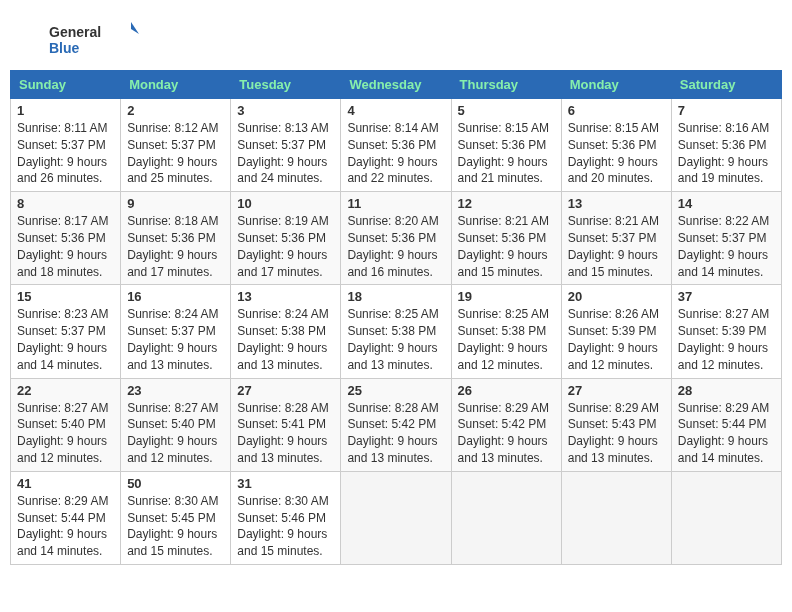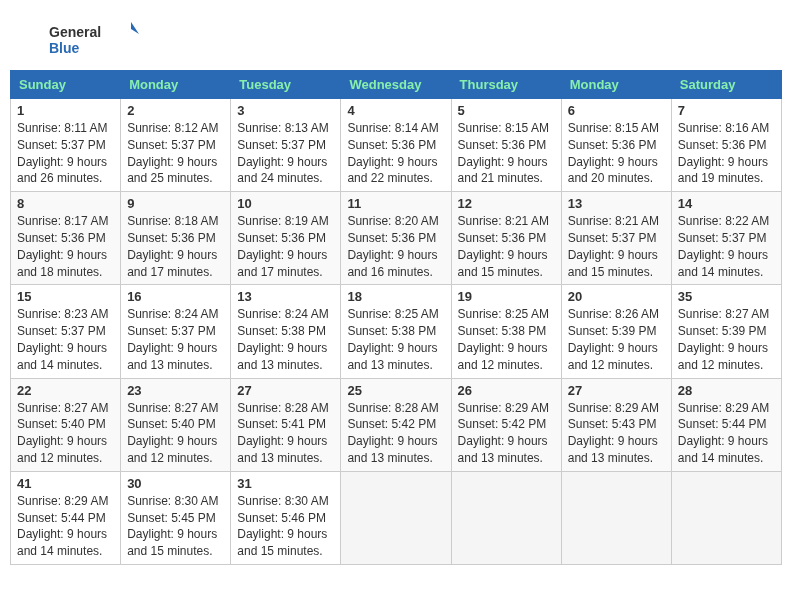--- a/index.html
+++ b/index.html
@@ -225,21 +225,21 @@
           Sunrise: 8:25 AM<br>Sunset: 5:38 PM<br>Daylight: 9 hours and 12 minutes.
         </div>
       </td>
         <td>
         <span class="day-num">20</span>
         <div class="day-info">
           Sunrise: 8:26 AM<br>Sunset: 5:39 PM<br>Daylight: 9 hours and 12 minutes.
         </div>
       </td>
         <td>
-        <span class="day-num">35</span>
+        <span class="day-num">37</span>
         <div class="day-info">
           Sunrise: 8:27 AM<br>Sunset: 5:39 PM<br>Daylight: 9 hours and 12 minutes.
         </div>
       </td>
       </tr>
       <tr>
         <td>
         <span class="day-num">22</span>
         <div class="day-info">
           Sunrise: 8:27 AM<br>Sunset: 5:40 PM<br>Daylight: 9 hours and 12 minutes.
@@ -283,21 +283,21 @@
       </td>
       </tr>
       <tr>
         <td>
         <span class="day-num">41</span>
         <div class="day-info">
           Sunrise: 8:29 AM<br>Sunset: 5:44 PM<br>Daylight: 9 hours and 14 minutes.
         </div>
       </td>
         <td>
-        <span class="day-num">30</span>
+        <span class="day-num">50</span>
         <div class="day-info">
           Sunrise: 8:30 AM<br>Sunset: 5:45 PM<br>Daylight: 9 hours and 15 minutes.
         </div>
       </td>
         <td>
         <span class="day-num">31</span>
         <div class="day-info">
           Sunrise: 8:30 AM<br>Sunset: 5:46 PM<br>Daylight: 9 hours and 15 minutes.
         </div>
       </td>

